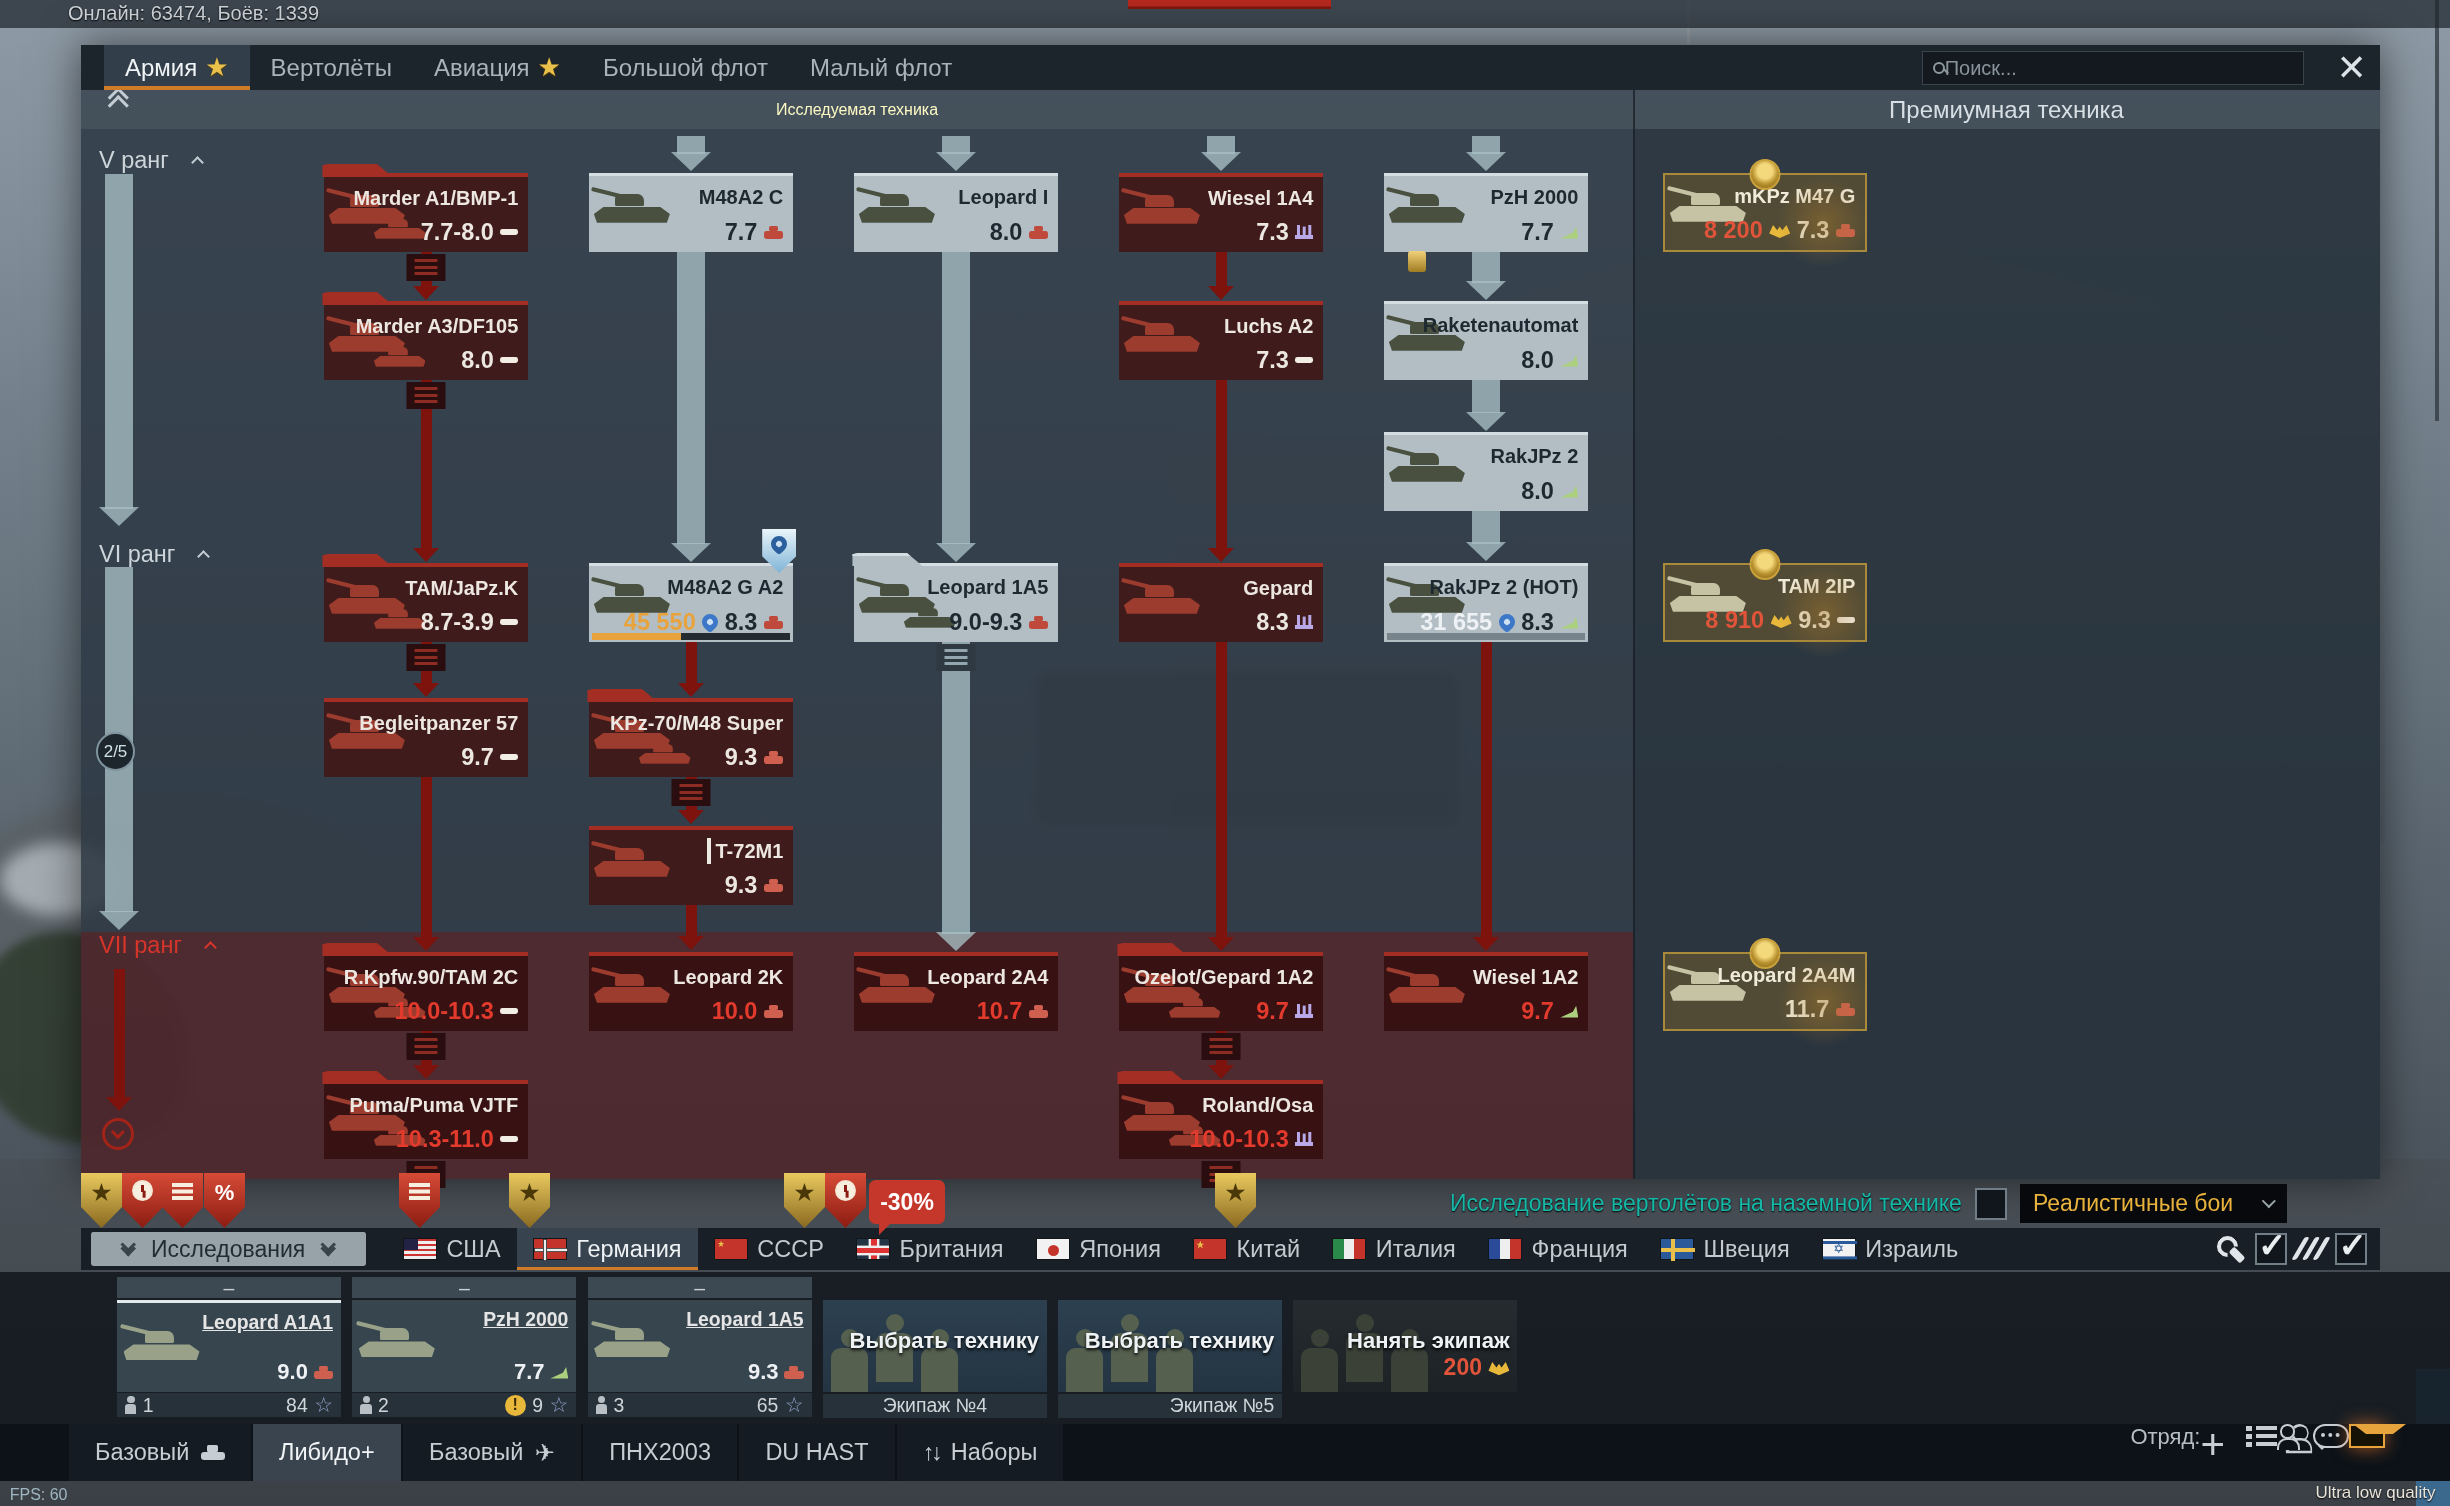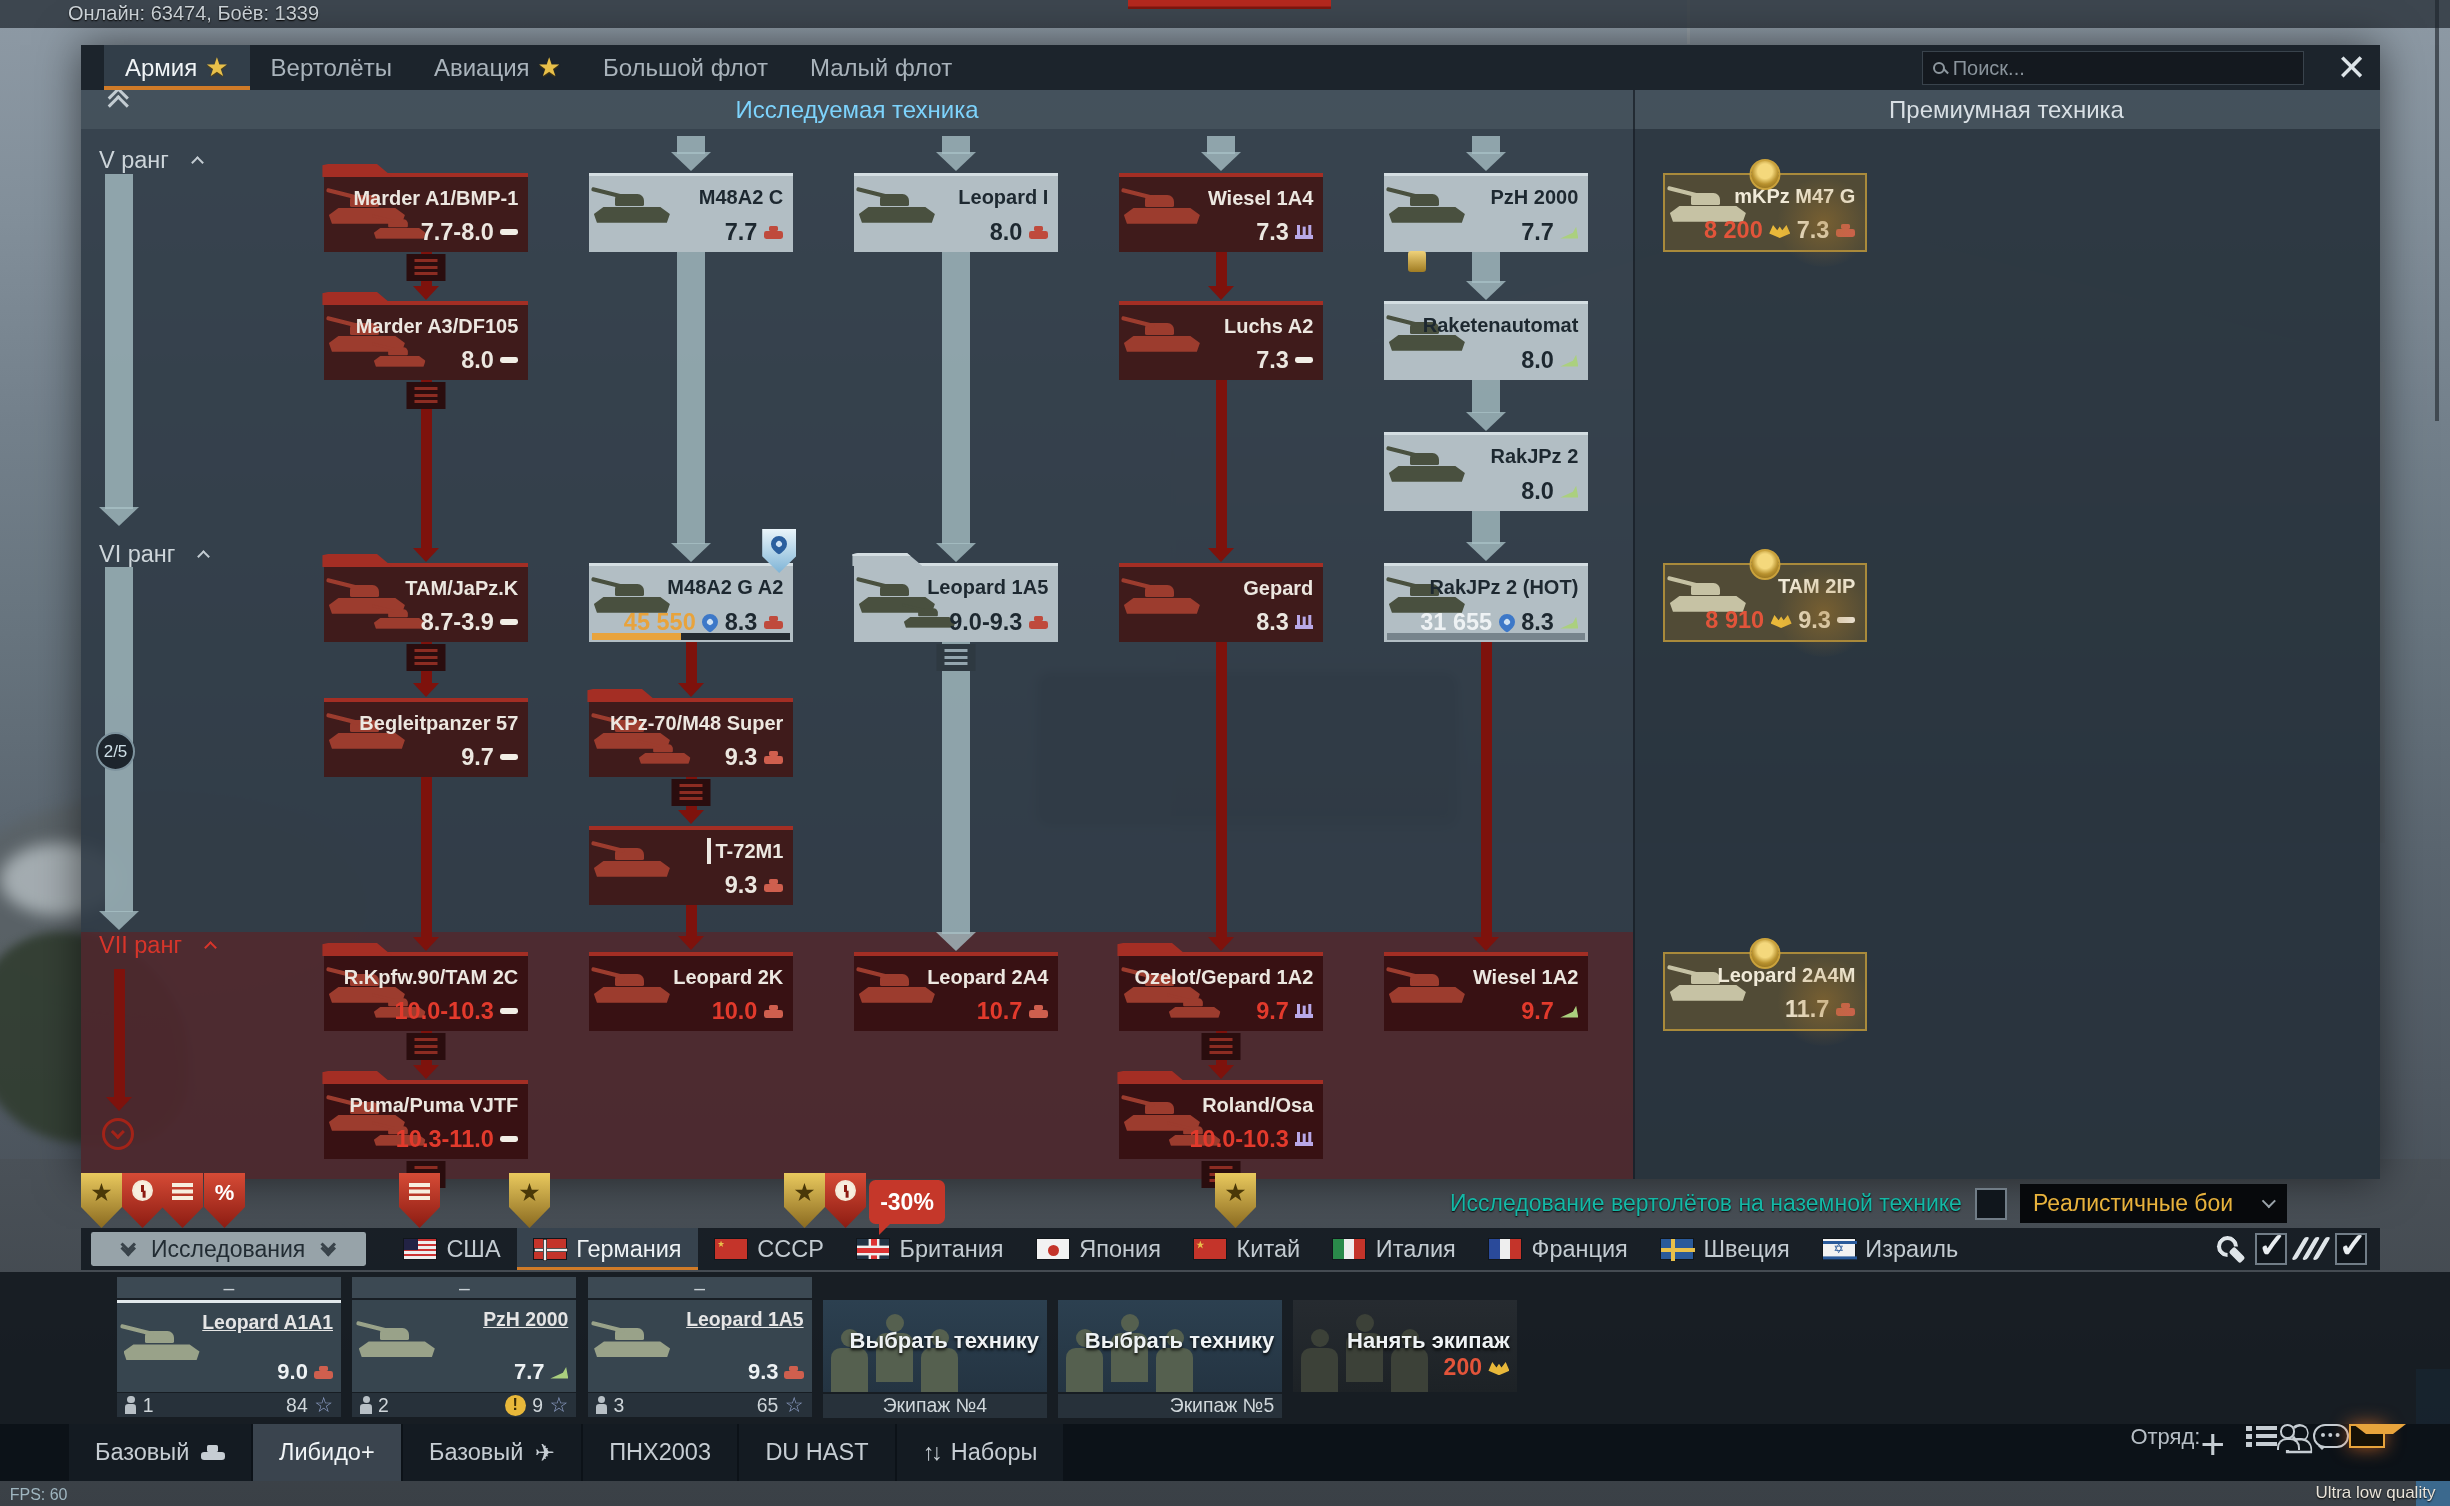--- a/index.html
+++ b/index.html
@@ -28,28 +28,28 @@
   .fps { position:absolute; left:9.7px; top:1486px; font-size:16px; color:#9fb6c0; }
   .quality { position:absolute; right:14.6px; top:1483px; font-size:17px; color:#e9e4da; text-shadow:0 0.8px 1.6px #000; }
 
   
   .panel { position:absolute; left:81px; top:45px; width:2299px; height:1134px; background:rgba(44,56,67,.88); box-shadow:0 0 41px rgba(0,0,0,.55); }
   .tabbar { position:absolute; left:81px; top:45px; width:2299px; height:45px; background:rgba(27,35,43,.96); display:flex; align-items:stretch; padding-left:23px; z-index:30; }
   .tab { position:relative; display:flex; align-items:center; gap:8px; padding:0 21px; font-size:24px; color:#a9b3bb; cursor:pointer; }
   .tab.sel { background:#323e49; color:#f0f4f6; }
   .tab.sel::after { content:''; position:absolute; left:0; right:0; bottom:0; height:4px; background:#d07b28; }
   .tabstar { color:#e8c04a; font-size:26px; text-shadow:0 0.8px 1.6px #5e4408; }
-  .searchbox { position:absolute; left:1922px; top:51px; width:382px; height:34px; background:#14191f; border:0.8px solid #39434c; display:flex; align-items:center; gap:8px; padding:0 9.7px; z-index:31; }
+  .searchbox { position:absolute; left:1922px; top:51px; width:382px; height:34px; background:#14191f; border:0.8px solid #39434c; display:flex; align-items:center; padding:0 9.7px; z-index:31; }
   .mag { width:12px; height:12px; border:2.4px solid #8d979e; border-radius:50%; position:relative; flex:none; }
   .mag::after { content:''; position:absolute; width:7.3px; height:2.4px; background:#8d979e; transform:rotate(45deg); right:-6.5px; bottom:-0.8px; }
   .search-ph { font-size:20px; color:#89939b; }
   .closebtn { position:absolute; left:2329px; top:47px; width:45px; height:41px; font-size:36px; color:#dde4e8; display:flex; align-items:center; justify-content:center; z-index:31; cursor:pointer; }
 
   .headerbar { position:absolute; left:81px; top:90px; width:2299px; height:39px; background:rgba(70,83,94,.85); z-index:20; }
-  .hdr-research { position:absolute; left:0; top:0; width:1552px; height:39px; display:flex; align-items:center; justify-content:center; font-size:24px; color:#7dd3fc; }
+  .hdr-research { position:absolute; left:0; top:0; width:1552px; height:39px; display:flex; align-items:center; justify-content:center; font-size:16px; color:#fef9c3; }
   .hdr-premium { position:absolute; left:1552px; top:0; width:747px; height:39px; display:flex; align-items:center; justify-content:center; font-size:24px; color:#d8dfe4; }
   .collapse { position:absolute; left:21px; top:6.5px; width:32px; height:26px; z-index:21; cursor:pointer; }
   .collapse i, .chev { display:block; width:14.6px; height:14.6px; border-left:3.2px solid #c3ccd2; border-top:3.2px solid #c3ccd2; transform:rotate(45deg); }
   .collapse i { margin:-6.5px auto 0; }
   .divider { position:absolute; left:1633px; top:90px; width:2.4px; height:1089px; background:rgba(14,19,25,.6); z-index:21; }
   .prem-shade { position:absolute; left:1635px; top:129px; width:745px; height:1050px; background:rgba(28,36,44,.30); z-index:5; }
 
   
   .ranklab { position:absolute; z-index:25; font-size:23.5px; color:#cdd5da; display:flex; align-items:center; gap:24px;justify-content:center; }
   .ranklab .chev { width:9px; height:9px; border-width:2.4px; margin-top:4.9px; }

